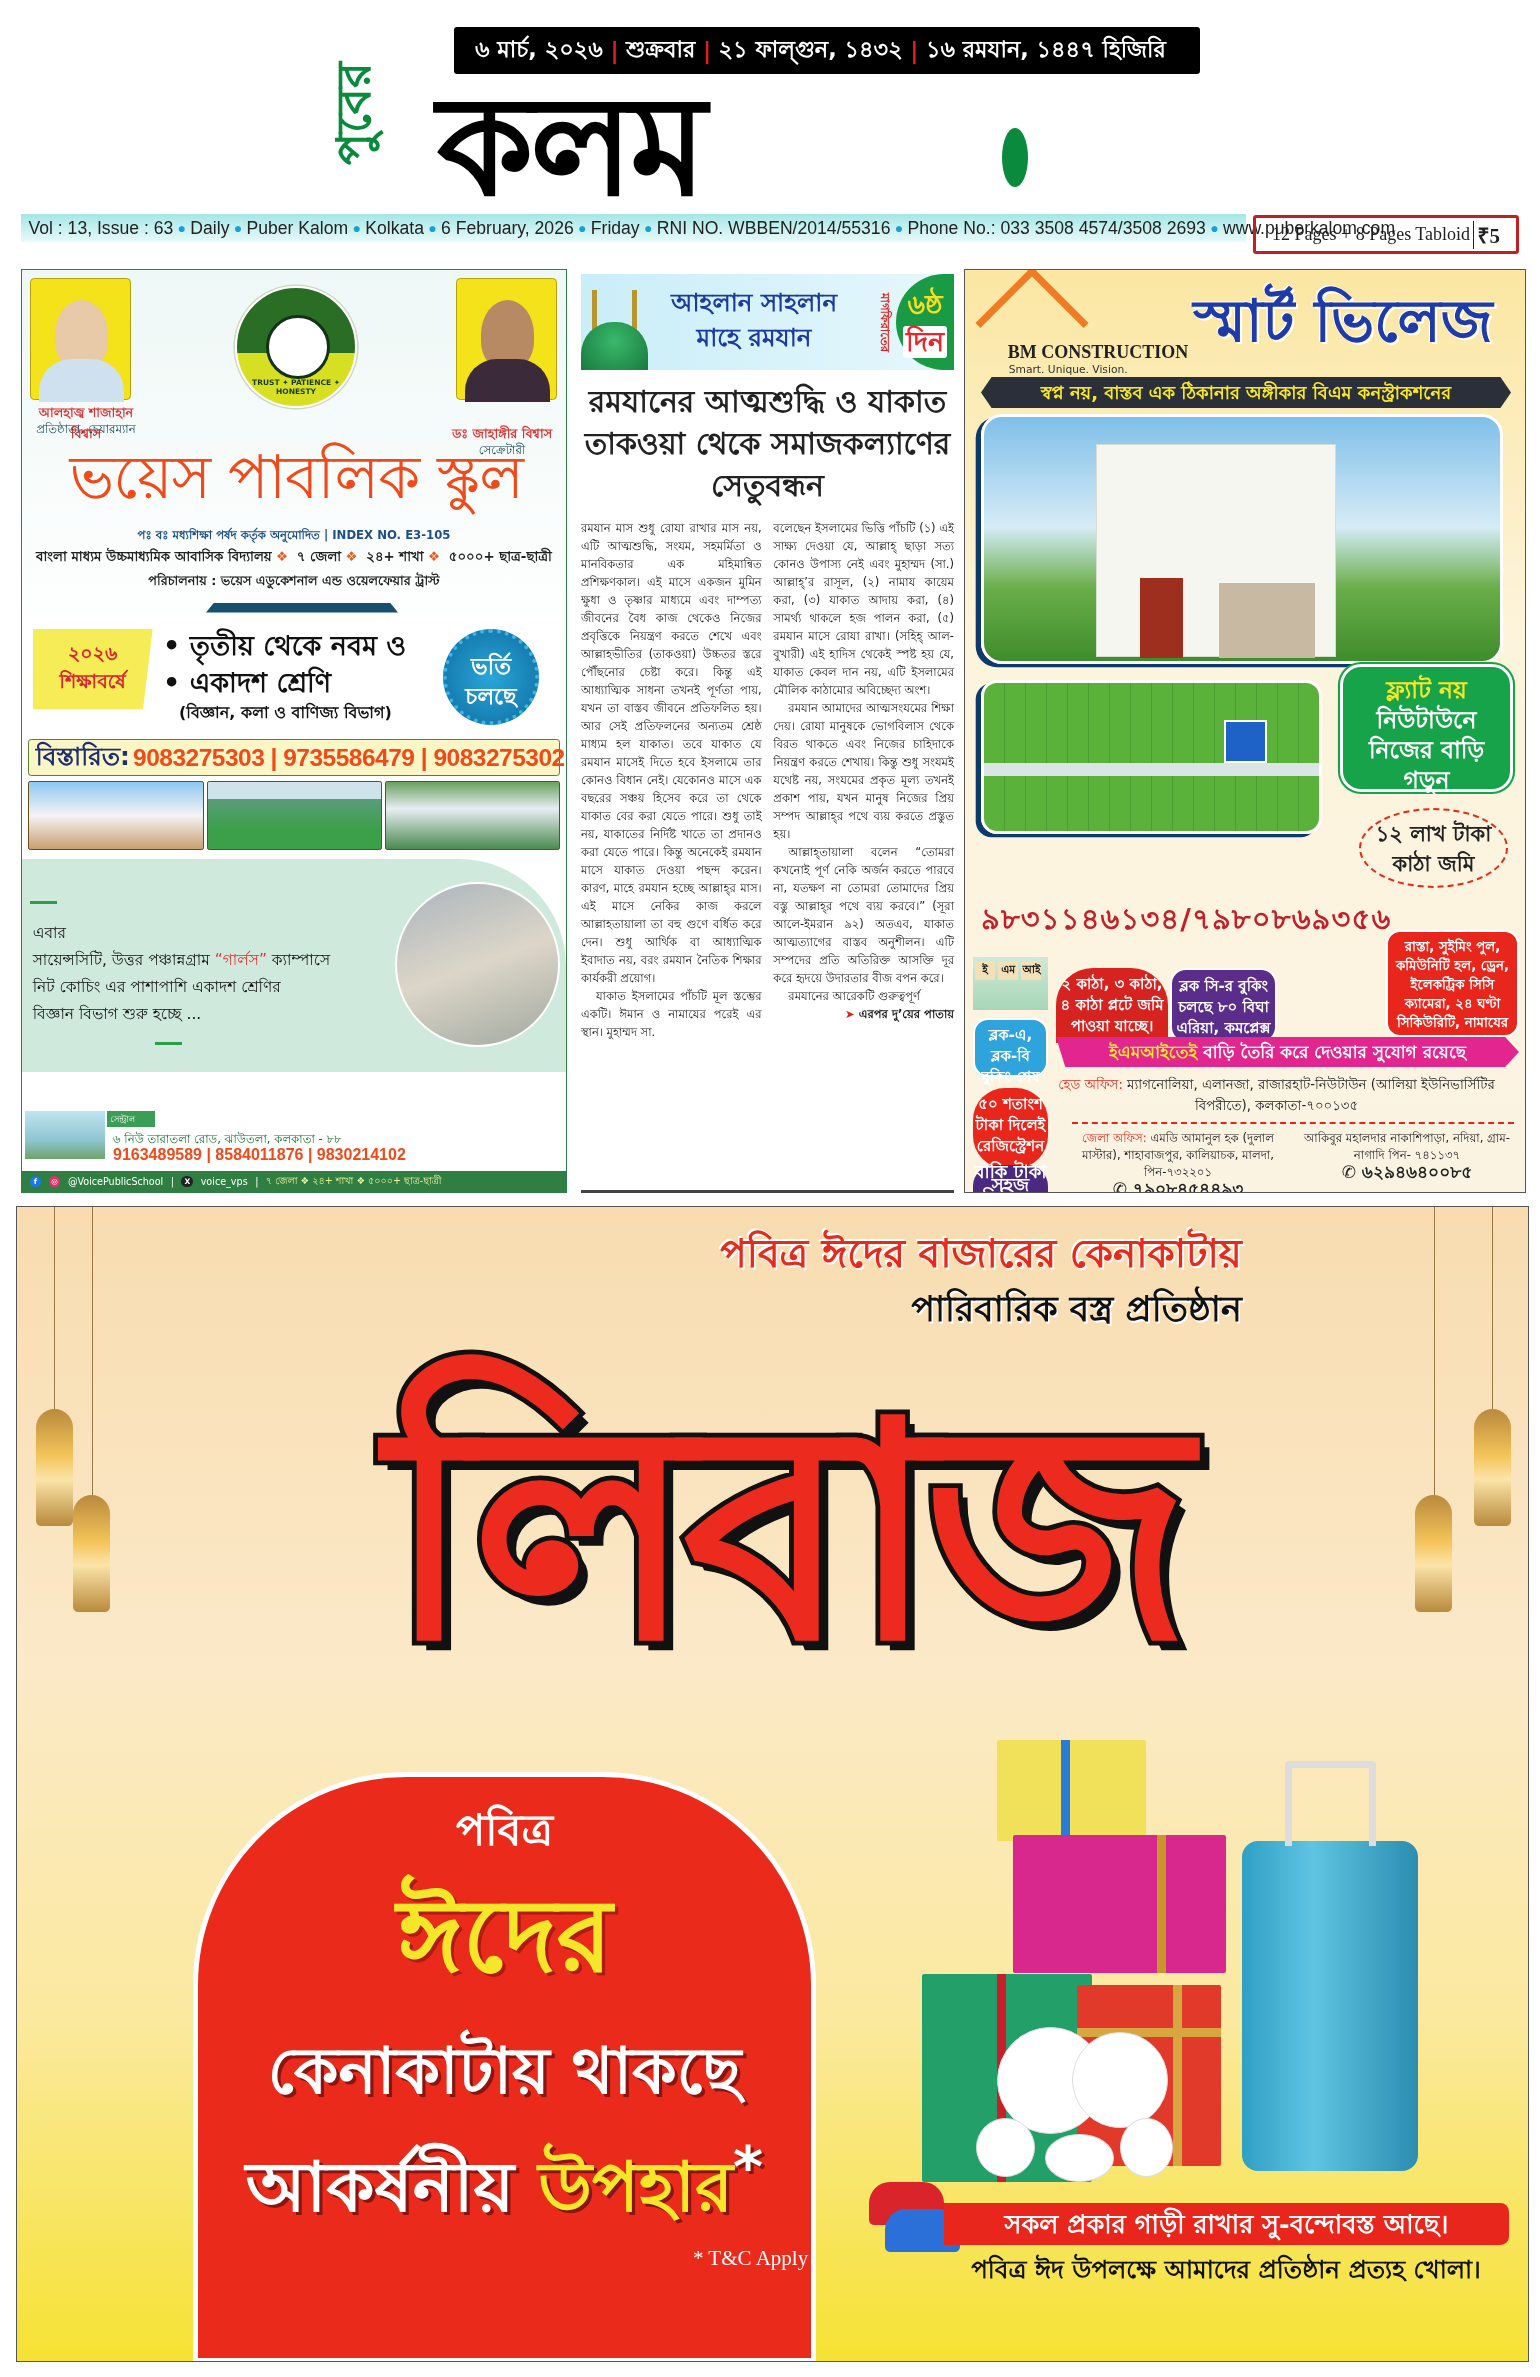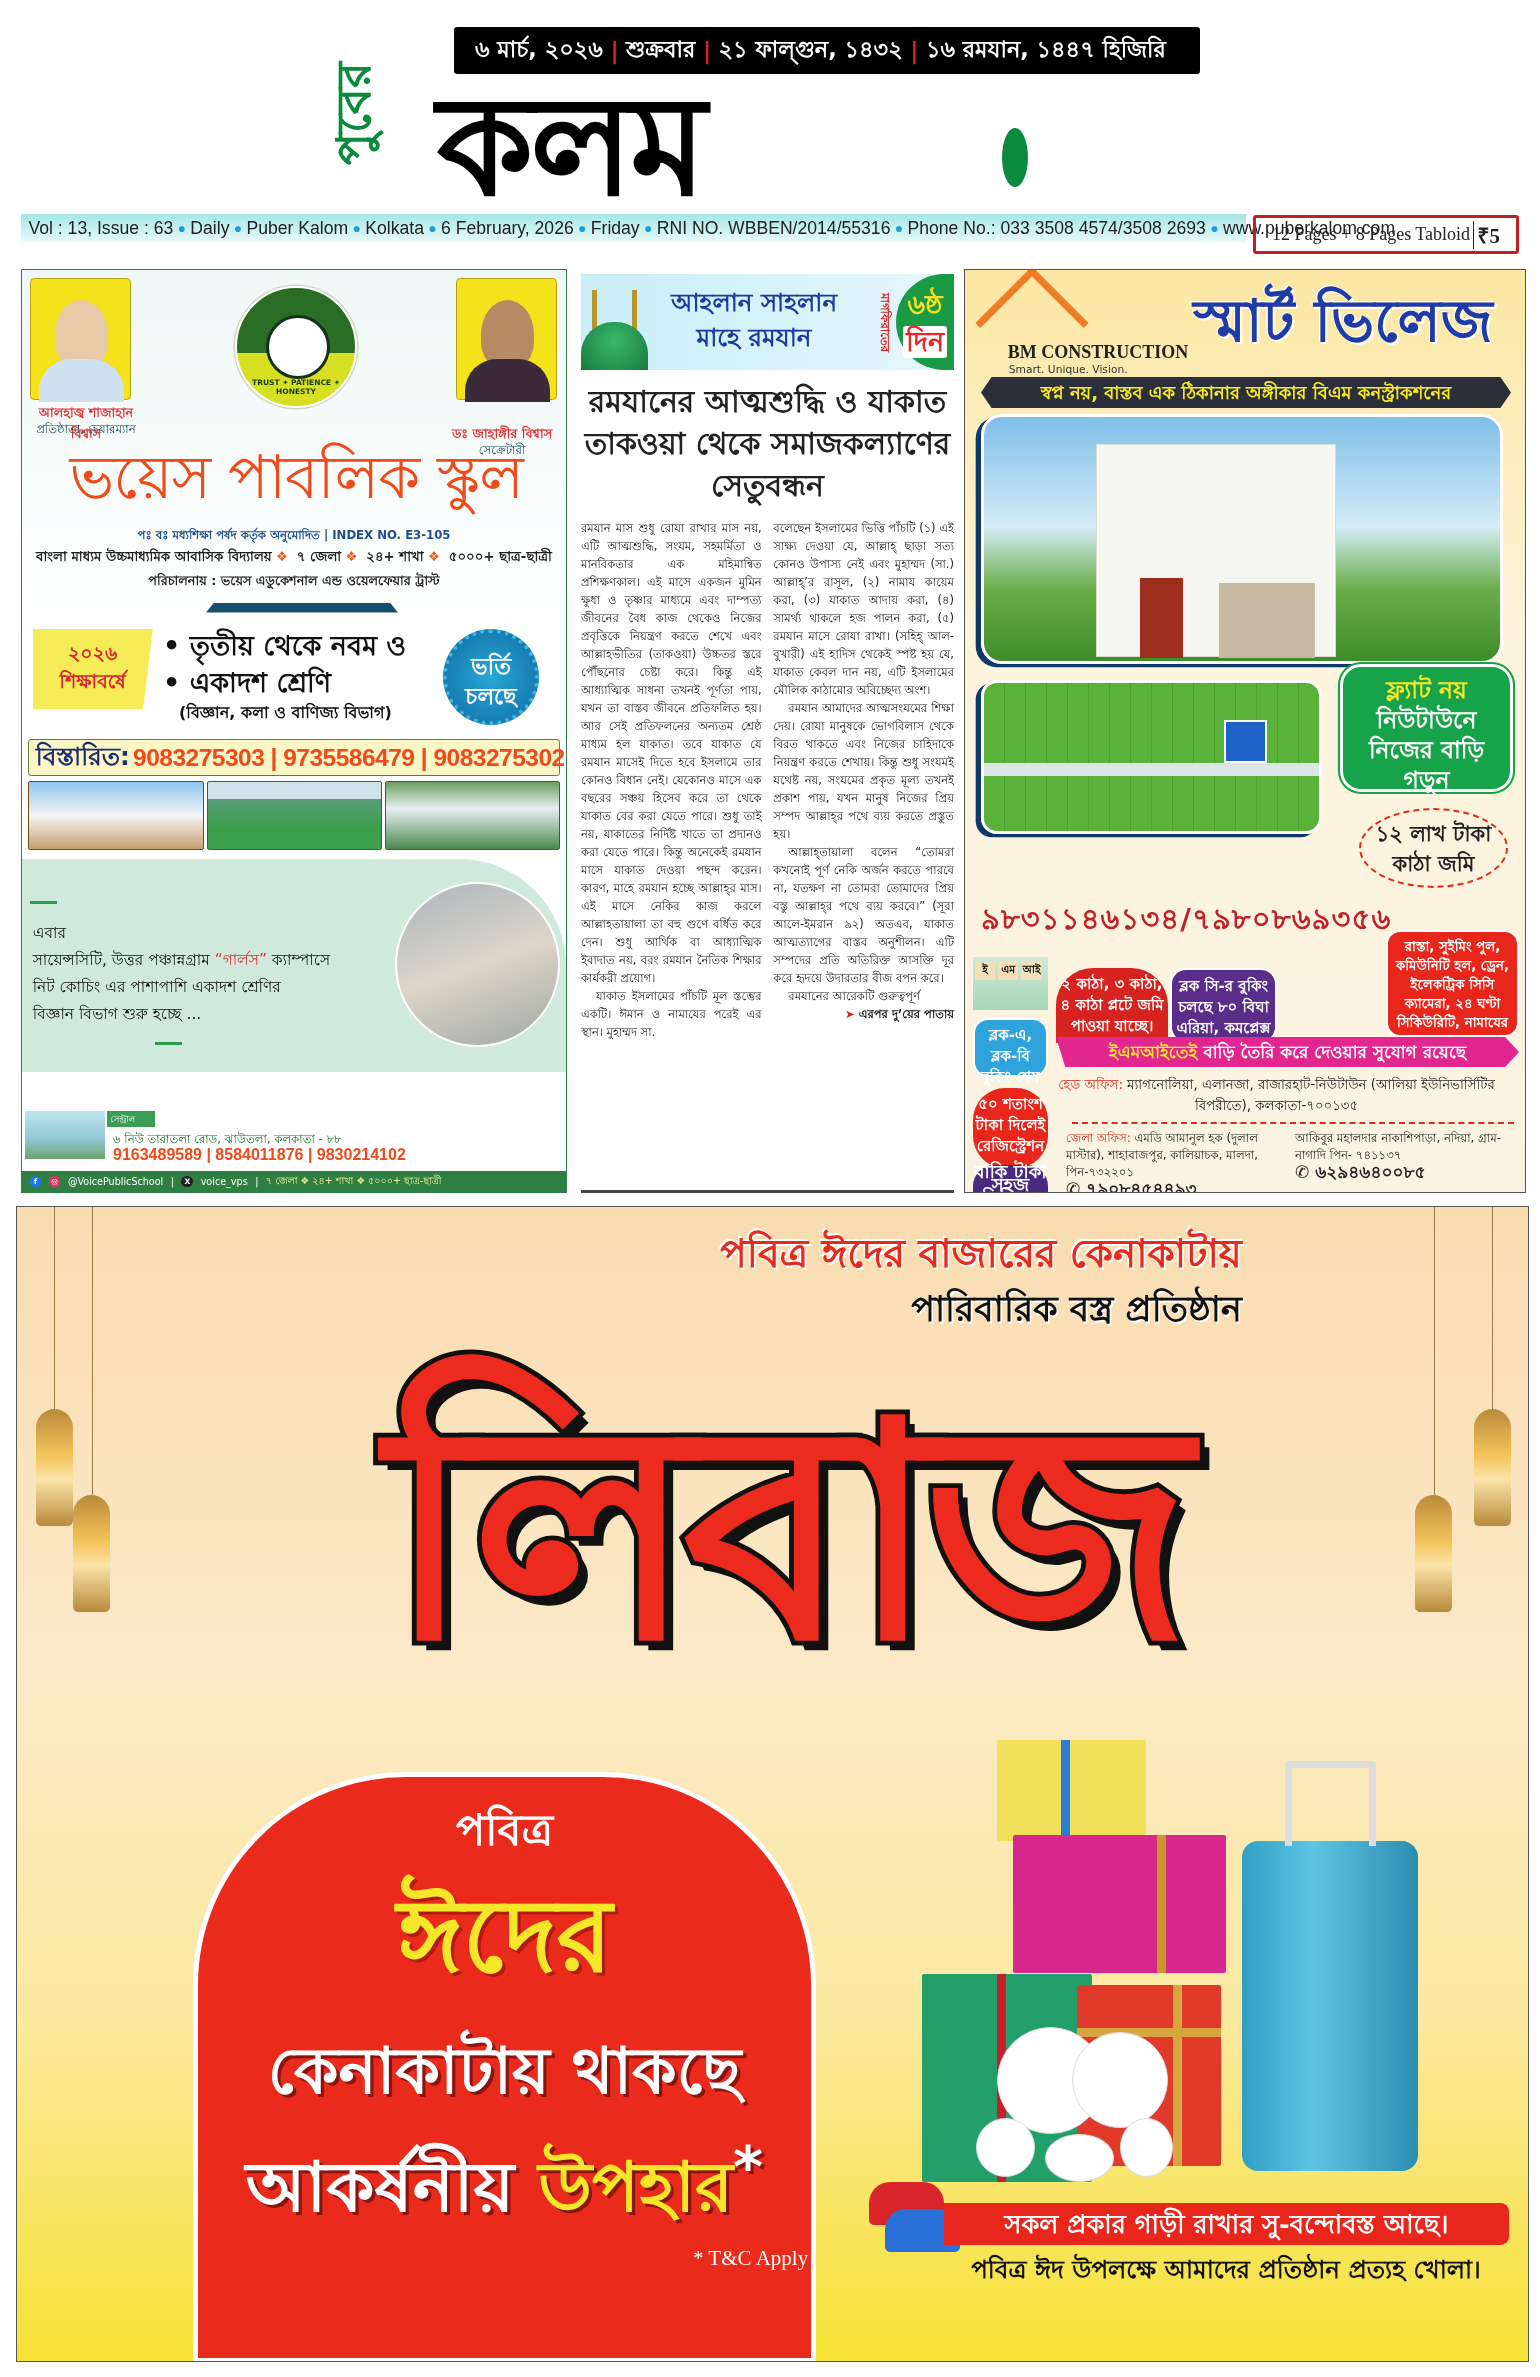--- a/index.html
+++ b/index.html
@@ -134,21 +134,21 @@
   .pill-amen { left: 421px; top: 660px; width: 133px; height: 107px; background: #e8261b; border-radius: 14px; border: 2.1px solid #fff; font-size: 13.3px; line-height: 19px; padding-top: 5.3px; }
   .pill-blockab { left: 8px; top: 748px; width: 75px; height: 59px; background: #2ea3dc; border: 2.7px solid #fff; border-radius: 15px; font-size: 15px; line-height: 21px; padding-top: 5.3px; }
   .emi-banner { position: absolute; left: 91px; top: 767px; width: 463px; height: 30px; background: #e2268f; color: #fff; font-size: 17px; font-weight: 700;
     line-height: 30px; text-align: center; clip-path: polygon(0 0, 97% 0, 100% 50%, 97% 100%, 2% 100%); }
   .emi-banner .y { color: #f8e82a; }
   .pill-50 { left: 8px; top: 818px; width: 75px; height: 80px; background: #e8261b; border-radius: 32px; font-size: 15px; line-height: 21px; padding-top: 6.4px; }
   .pill-rest { left: 8px; top: 895px; width: 75px; height: 27px; background: #4a2a80; font-size: 18px; line-height: 12.8px; border-radius: 21px 21px 0 0; padding-top: 1px; }
   .head-office { position: absolute; left: 88px; top: 804px; width: 447px; text-align: center; font-size: 13.3px; line-height: 21px; color: #222; }
   .head-office .lbl, .dist .lbl { color: #e0281e; }
   .dash-rule { position: absolute; left: 107px; top: 852px; width: 442px; border-top: 2.7px dashed #e0281e; }
-  .dist { position: absolute; top: 860px; width: 224px; font-size: 11.7px; line-height: 17px; color: #222; }
+  .dist { position: absolute; top: 860px; width: 224px; text-align: center; font-size: 11.7px; line-height: 17px; color: #222; }
   .dist .ph { font-size: 17px; font-weight: 700; }
 
   
   .libaaz { position: absolute; left: 16px; top: 1206px; width: 1513px; height: 1156px; border: 1.6px solid #555;
     background: linear-gradient(180deg, #f8dcb0 0%, #fbe9c8 40%, #fbe9a0 70%, #f6e233 100%); overflow: hidden; }
   .lib-top1 { position: absolute; left: 591px; top: 16px; width: 746px; text-align: center; font-size: 39px; font-weight: 900; color: #e52a1e;
     text-shadow: 1.6px 1.6px 0 #fff, -1.6px -1.6px 0 #fff; }
   .lib-top2 { position: absolute; left: 820px; top: 75px; width: 479px; text-align: center; font-size: 35px; font-weight: 900; color: #111;
     text-shadow: 1.6px 1.6px 0 #fff; }
   .lib-brand { position: absolute; left: 186px; top: 107px; width: 1161px; text-align: center; font-size: 298px; font-weight: 900; line-height: 437px;

